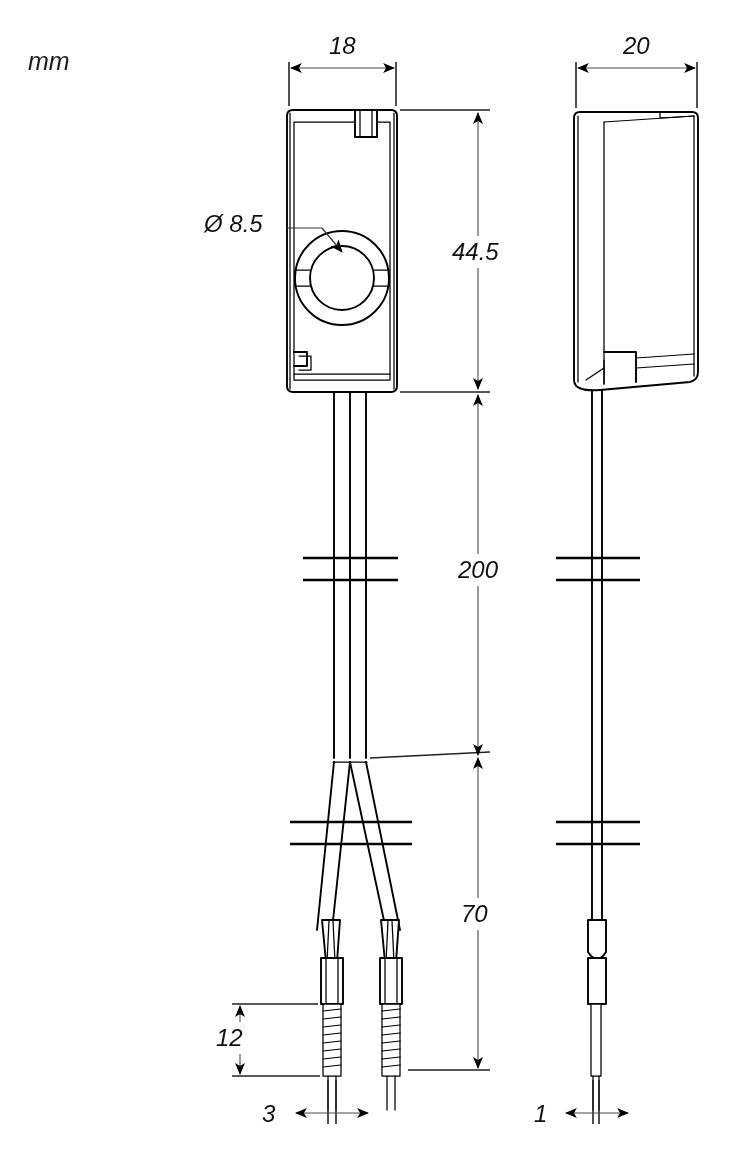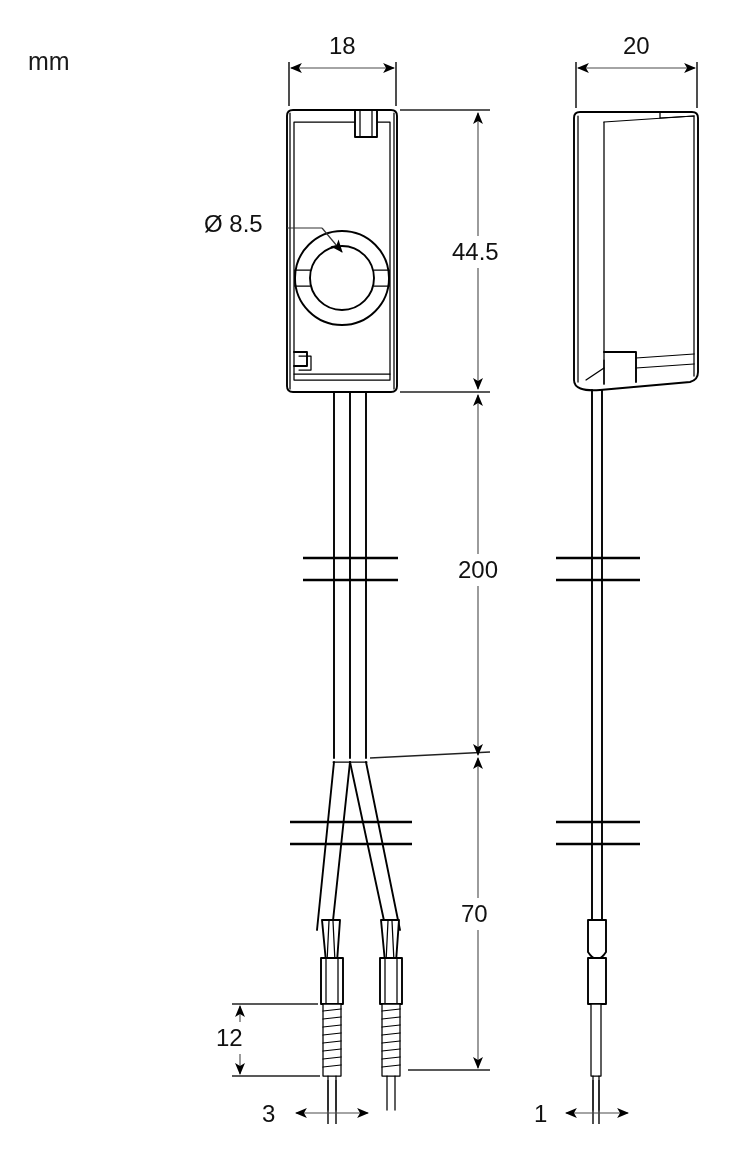--- a/index.html
+++ b/index.html
@@ -11,20 +11,21 @@
   body {
     font-family: "Liberation Sans", sans-serif;
     color: #000000;
   }
   #drawing-page {
     position: relative;
     width: 730px;
     height: 1166px;
     background: #ffffff;
     overflow: hidden;
+    font-style: italic;
   }
   #drawing-svg {
     position: absolute;
     left: 0;
     top: 0;
     width: 730px;
     height: 1166px;
     display: block;
   }
   .unit-label {

